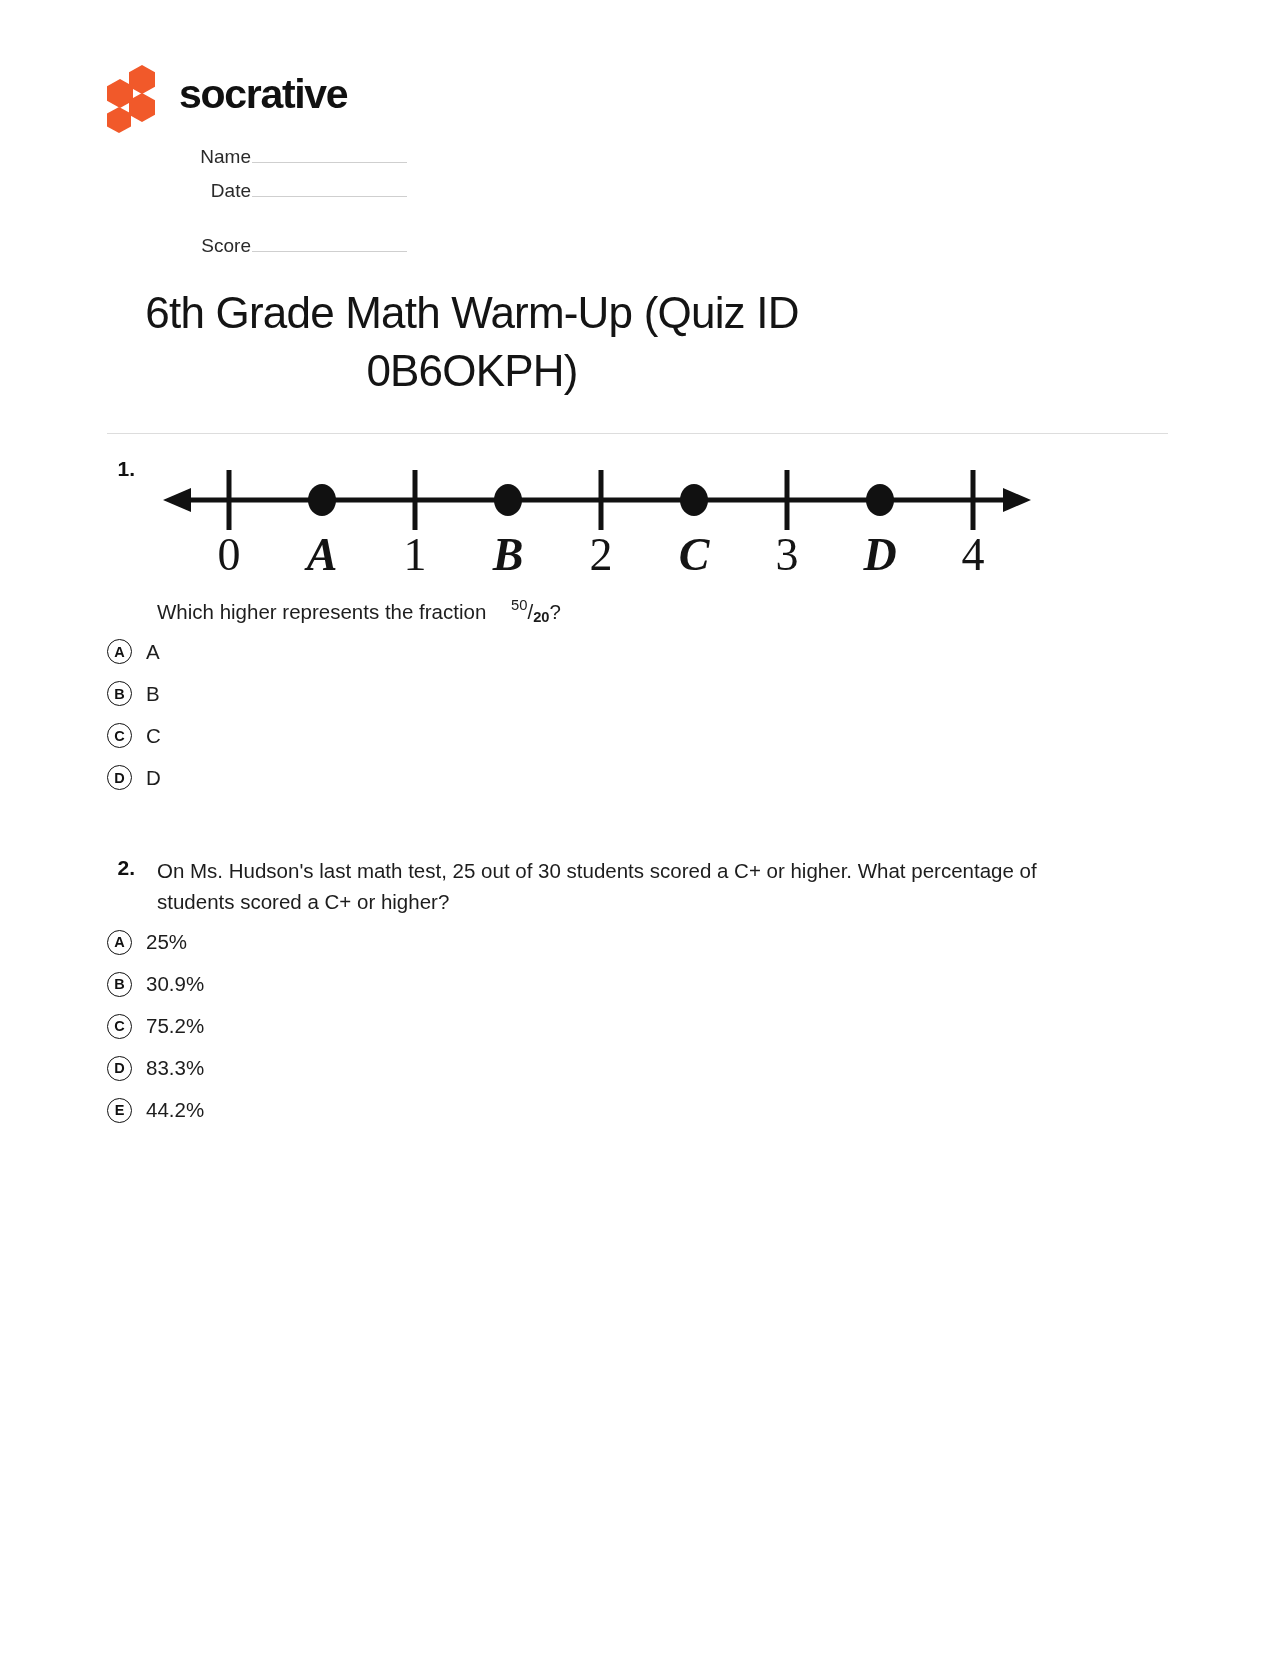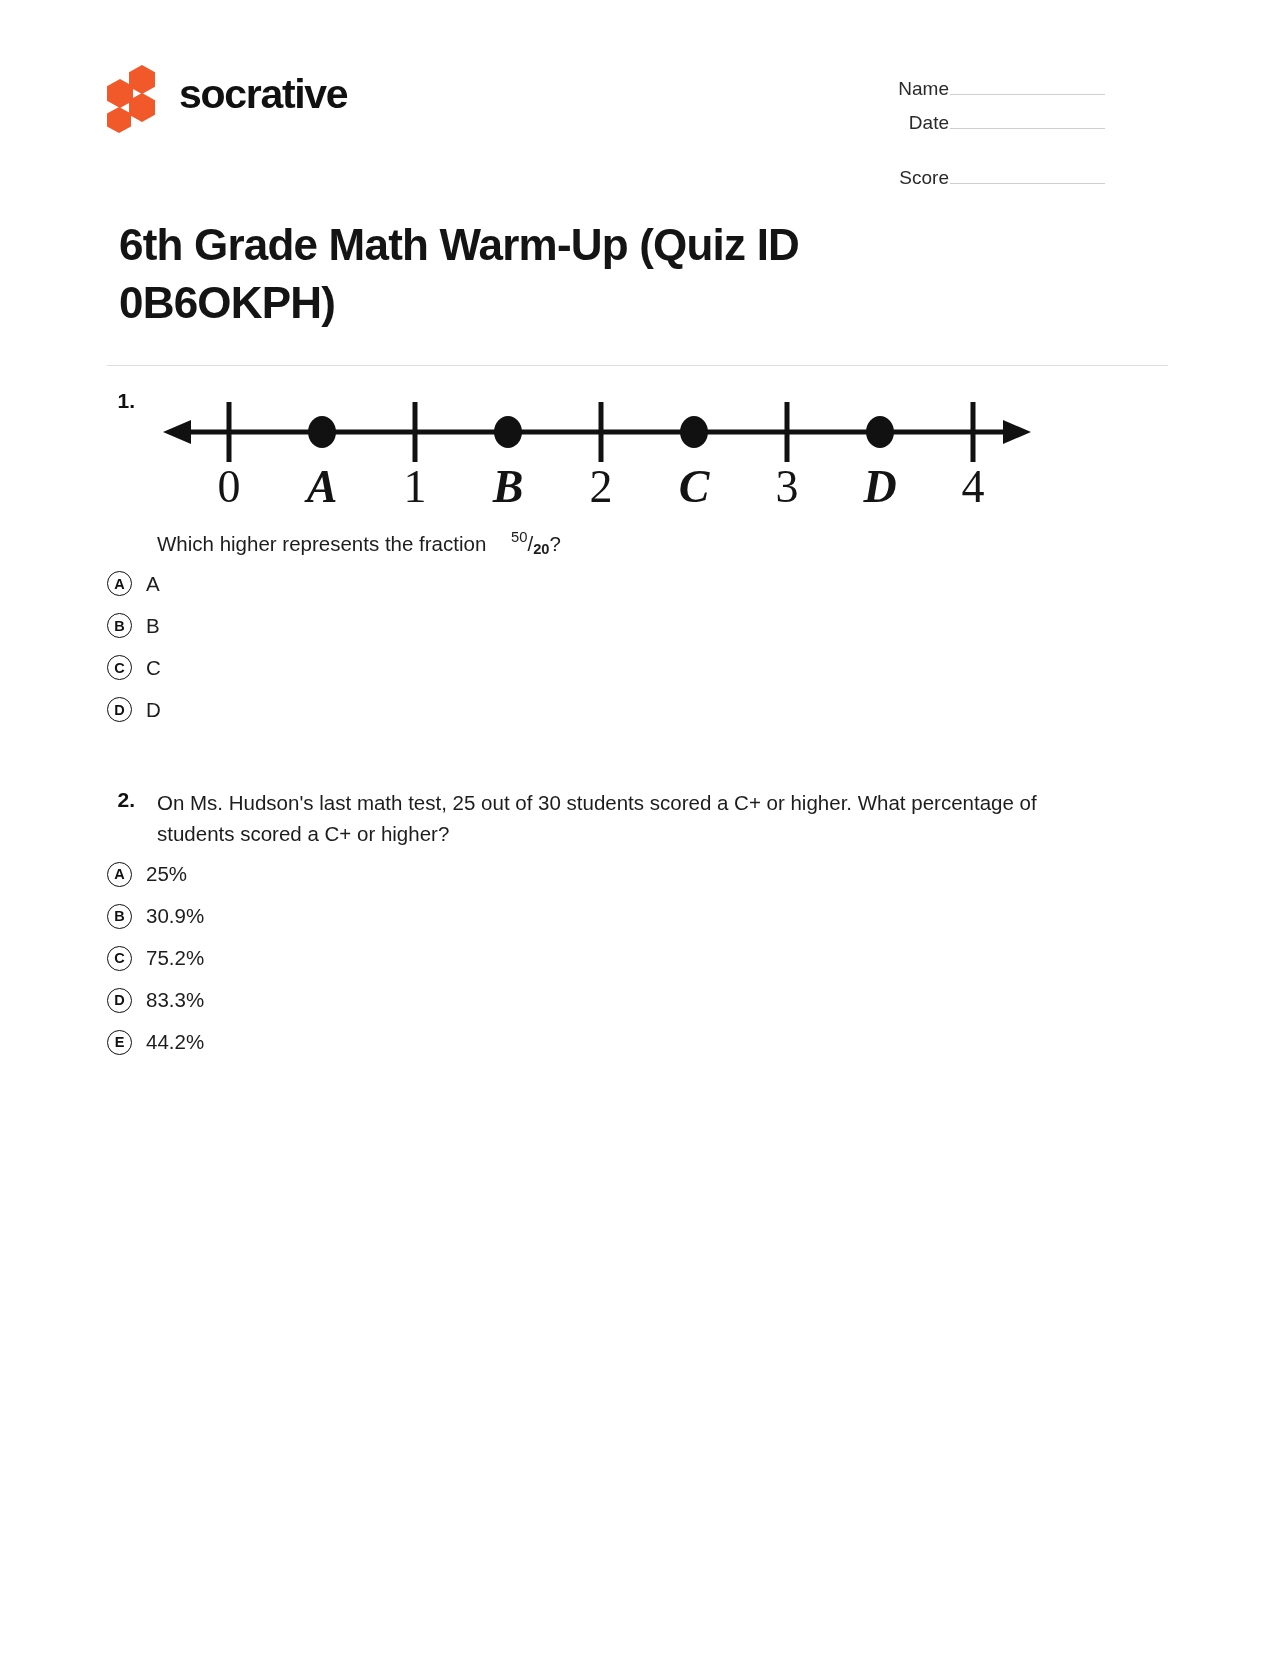--- a/index.html
+++ b/index.html
@@ -24,20 +24,21 @@
     position: relative;
   }
 
   
   .header {
     display: flex;
     align-items: flex-start;
     justify-content: space-between;
     padding: 55px 170px 0 107px;
     box-sizing: border-box;
+    flex-direction: column;
   }
 
   .brand {
     display: flex;
     align-items: center;
     gap: 16px;
     margin-top: 10px;
   }
   .brand-mark {
     width: 56px;
@@ -89,26 +90,27 @@
   }
   .meta-row.score { margin-top: 30px; }
 
   
   .title-wrap {
     padding: 0 170px 0 107px;
     margin-top: 18px;
   }
   .doc-title {
     font-size: 44px;
-    font-weight: 700;
+    font-weight: 400;
     letter-spacing: -0.8px;
     line-height: 1.32;
     color: #141414;
-    margin: 12px;
+    margin: 0;
     max-width: 730px;
+    text-align: center;
   }
 
   .rule {
     margin: 33px 107px 0 107px;
     border-top: 1px solid #dddddd;
     height: 0;
   }
 
   
   .questions {

